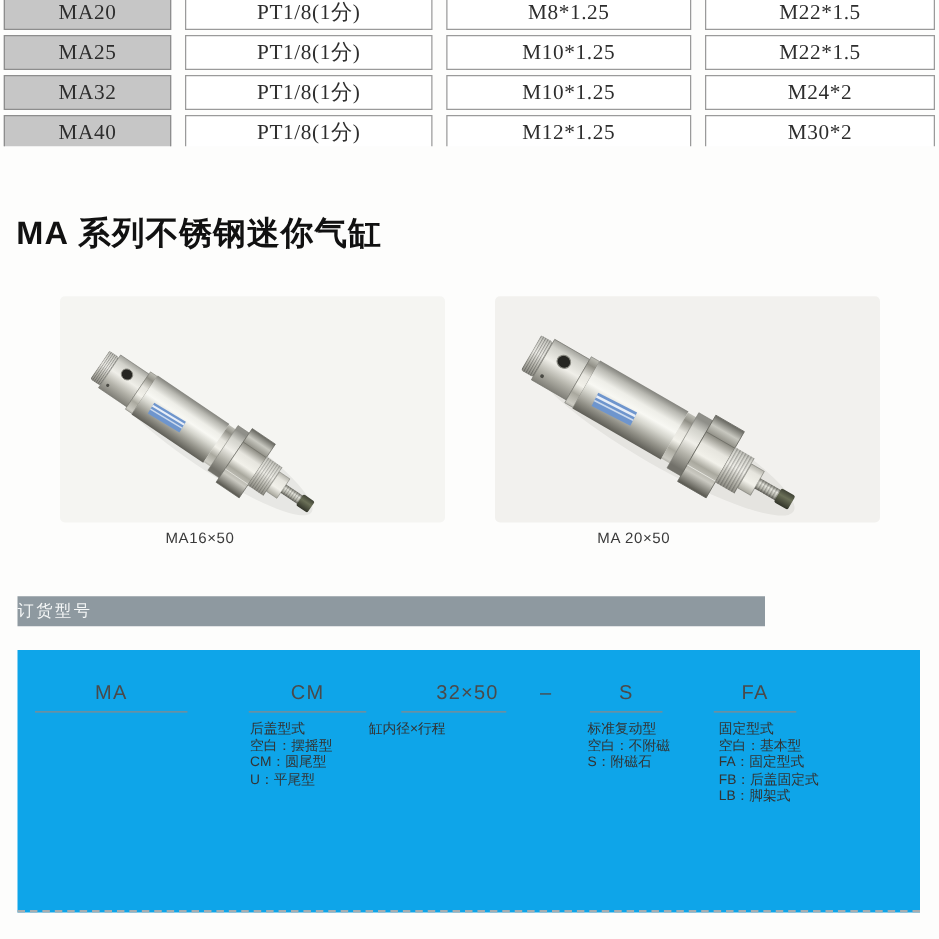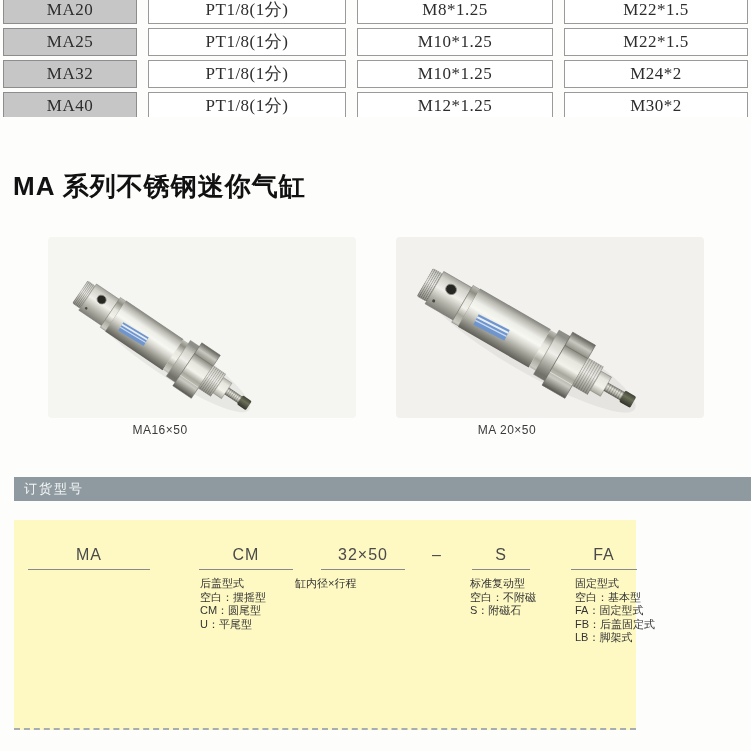--- a/index.html
+++ b/index.html
@@ -32,27 +32,27 @@
   .photo2{left:396px;top:237px;background:#f2f1ee;}
   .photo svg{display:block;width:100%;height:100%;}
   .caption{
     position:absolute;top:423px;width:130px;text-align:center;
     font-size:12px;color:#3a3a3a;letter-spacing:0.5px;
   }
   .caption1{left:95px;}
   .caption2{left:442px;}
   
   .order-bar{
-    position:absolute;left:14px;top:477px;width:738px;height:24px;
+    position:absolute;left:14px;top:477px;width:598px;height:24px;
     background:#8e99a0;color:#f5f7f7;font-size:13px;line-height:24px;
-    padding-left:10px;box-sizing:border-box;letter-spacing:2px;
+    box-sizing:border-box;letter-spacing:2px;
   }
   .order-panel{
-    position:absolute;left:14px;top:520px;width:622px;height:210px;
-    background:#fef9c3;border-bottom:2px dashed #a7aeb1;box-sizing:border-box;
+    position:absolute;left:14px;top:520px;width:722px;height:210px;
+    background:#0ea5e9;border-bottom:2px dashed #a7aeb1;box-sizing:border-box;
   }
   .oc-code{
     position:absolute;top:26px;transform:translateX(-50%);
     font-size:16px;color:#4a4a4a;letter-spacing:1px;white-space:nowrap;
   }
   .oc-line{position:absolute;top:49px;height:1px;background:#898989;}
   .oc-desc{
     position:absolute;top:57px;font-size:11px;color:#333;
     line-height:13.5px;white-space:nowrap;
   }
@@ -191,21 +191,21 @@
 <div class="caption caption2">MA 20×50</div>
 
 <div class="order-bar">
   <span>订货型号</span>
 </div>
 
 <div class="order-panel">
 
   <div class="oc-code" style="left:75px">MA</div>
   <div class="oc-code" style="left:232px">CM</div>
-  <div class="oc-code" style="left:349px">32×50</div>
+  <div class="oc-code" style="left:360px">32×50</div>
   <div class="oc-code" style="left:423px">–</div>
   <div class="oc-code" style="left:487px">S</div>
   <div class="oc-code" style="left:590px">FA</div>
 
   <div class="oc-line" style="left:14px;width:122px"></div>
   <div class="oc-line" style="left:185px;width:94px"></div>
   <div class="oc-line" style="left:307px;width:84px"></div>
   <div class="oc-line" style="left:458px;width:58px"></div>
   <div class="oc-line" style="left:557px;width:66px"></div>
 

